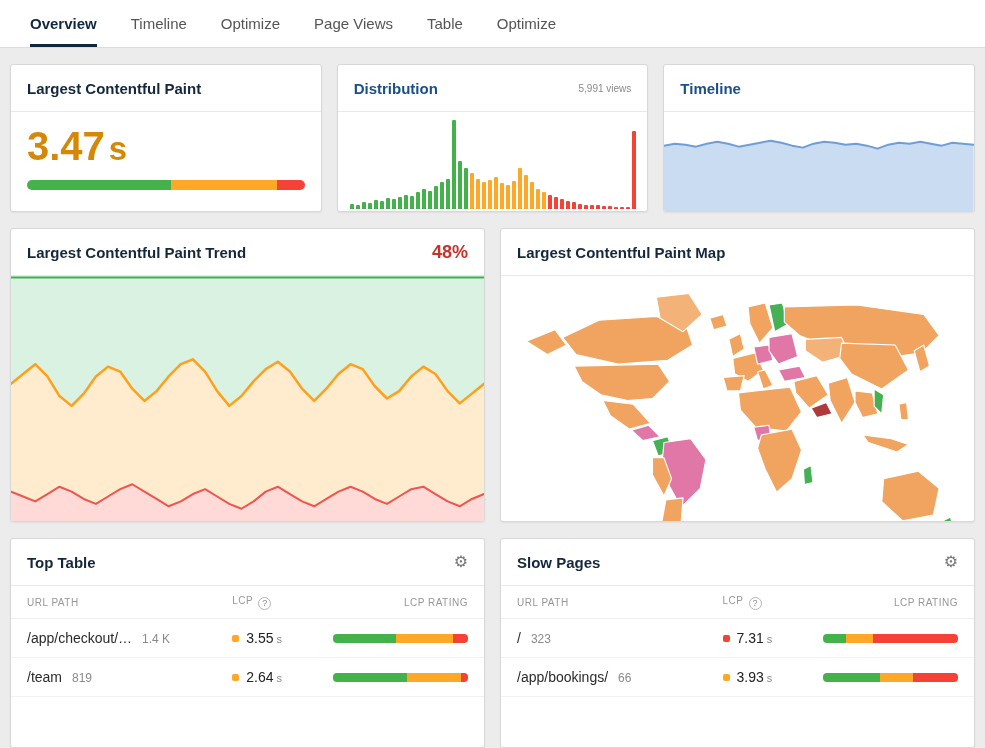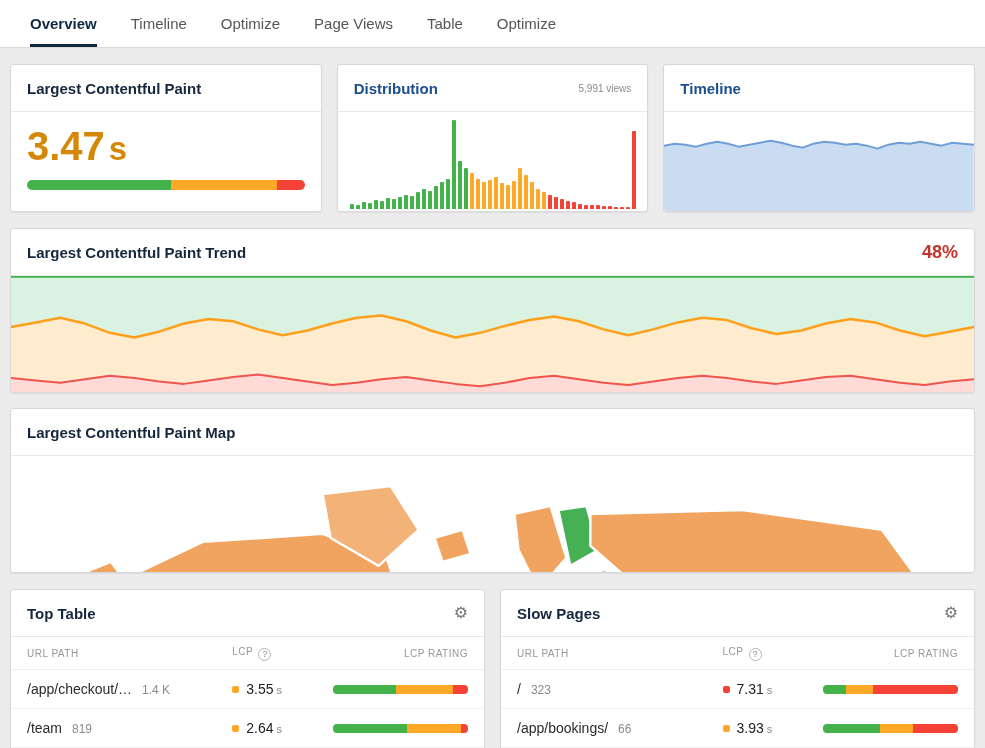--- a/index.html
+++ b/index.html
@@ -7,21 +7,21 @@
   body{width:985px;height:748px;overflow:hidden;background:#ececec;font-family:"Liberation Sans",sans-serif;color:#333}
 
   
   .topnav{height:48px;background:#fff;border-bottom:1px solid #dcdcdc;display:flex;align-items:stretch;gap:34px;padding:0 30px}
   .tab{display:flex;align-items:center;font-size:15px;color:#555;text-decoration:none;border-bottom:3px solid transparent;padding-top:3px;cursor:pointer}
   .tab.active{color:#10283f;font-weight:bold;border-bottom-color:#10283f}
 
   main{padding:16px 10px 0}
   .row{display:grid;gap:15px;margin-bottom:16px}
   .row-1{grid-template-columns:1fr 1fr 1fr;height:148px}
-  .row-2{grid-template-columns:1fr;height:345px}
+  .row-2{grid-template-columns:1fr 1fr;height:294px}
   .row-3{grid-template-columns:1fr 1fr;height:210px}
 
   .card{background:#fff;border:1px solid #d8d8d8;border-radius:3px;box-shadow:0 1px 2px rgba(0,0,0,.06);display:flex;flex-direction:column;overflow:hidden}
   .card-header{display:flex;align-items:center;justify-content:space-between;padding:0 16px;min-height:47px;border-bottom:1px solid #e9e9e9;flex:0 0 auto}
   .card-title{font-size:15px;font-weight:bold;color:#14273c}
   .card-title.link{color:#1b4e8c;cursor:pointer}
   .muted{font-size:10px;color:#8a8a8a}
   .pct{font-size:18px;font-weight:bold;color:#c5332b}
   .gear{font-size:16px;color:#777;cursor:pointer;line-height:1}
   .card-body{flex:1 1 auto;display:flex;flex-direction:column;min-height:0}

